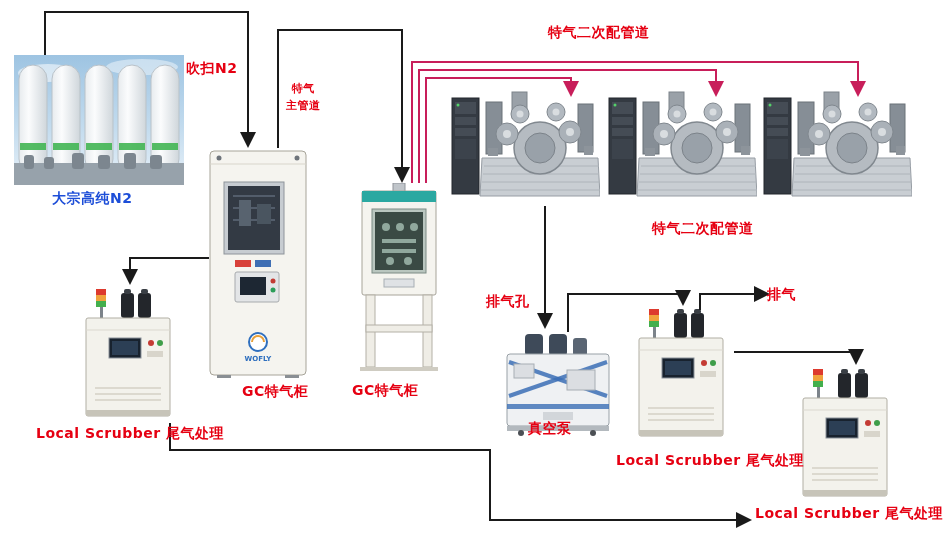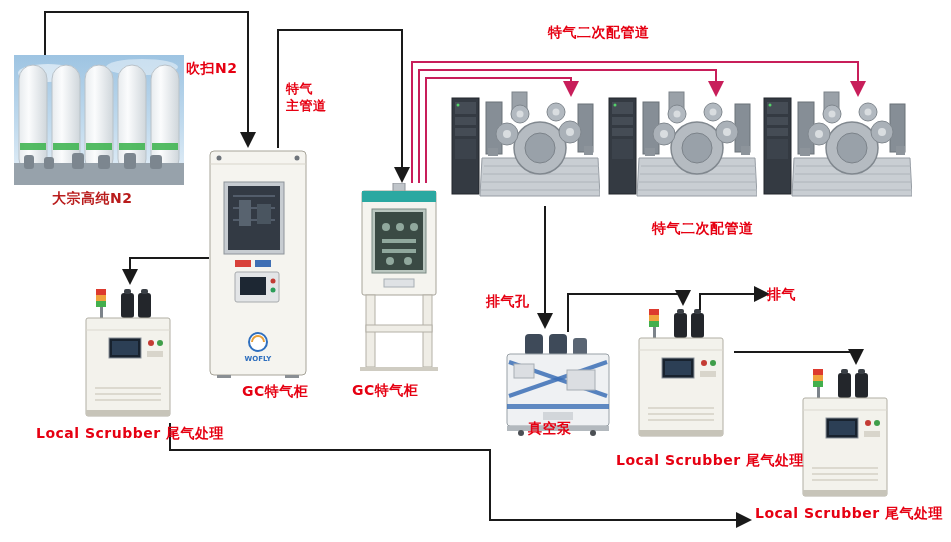--- a/index.html
+++ b/index.html
@@ -1,22 +1,22 @@
 <!DOCTYPE html>
 <html><head>
 <meta charset="utf-8">
 <style>
   * { margin:0; padding:0; box-sizing:border-box; }
   html,body { background:#ffffff; font-family:"DejaVu Sans","Liberation Sans",sans-serif; }
   .canvas { position:relative; width:951px; height:542px; background:#fff; overflow:hidden; }
   .eq { position:absolute; }
   .lbl { position:absolute; font-weight:bold; font-size:14px; white-space:nowrap; letter-spacing:.5px; }
-  .lbl.sm { font-size:13px; line-height:17px; }
+  .lbl.sm { font-size:11px; line-height:17px;text-align:center; }
   .red   { color:#e60012; }
-  .green { color:#b91c1c; }
+  .green { color:#1d4ed8; }
   .overlay { position:absolute; left:0; top:0; pointer-events:none; }
   .pb { fill:none; stroke:#1a1a1a; stroke-width:2; }
   .pr { fill:none; stroke:#c81e5a; stroke-width:2; }
 </style>
 </head>
 <body>
 
 <div class="canvas">
 
   <svg width="0" height="0" style="position:absolute" aria-hidden="true">

